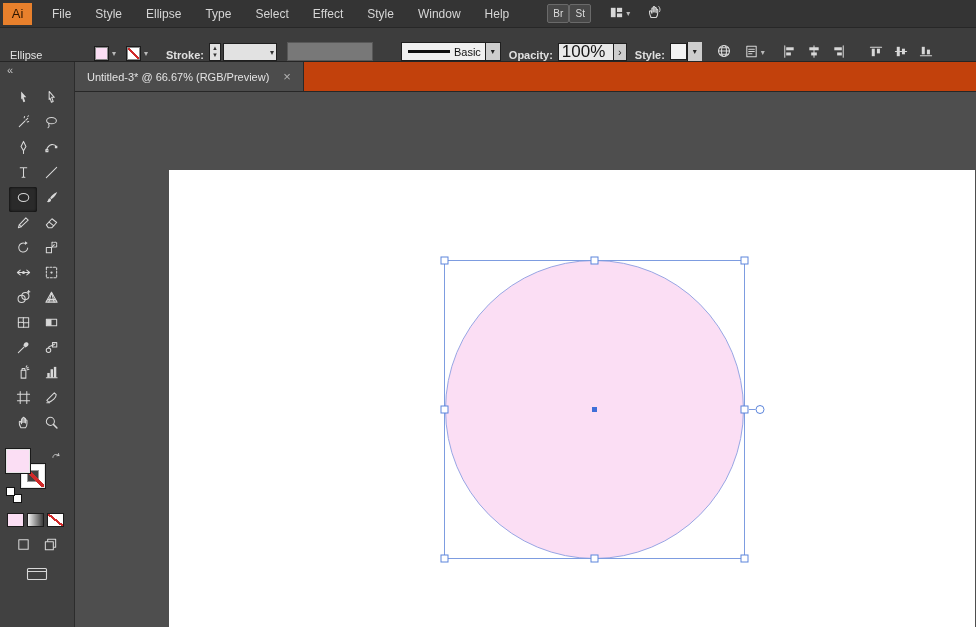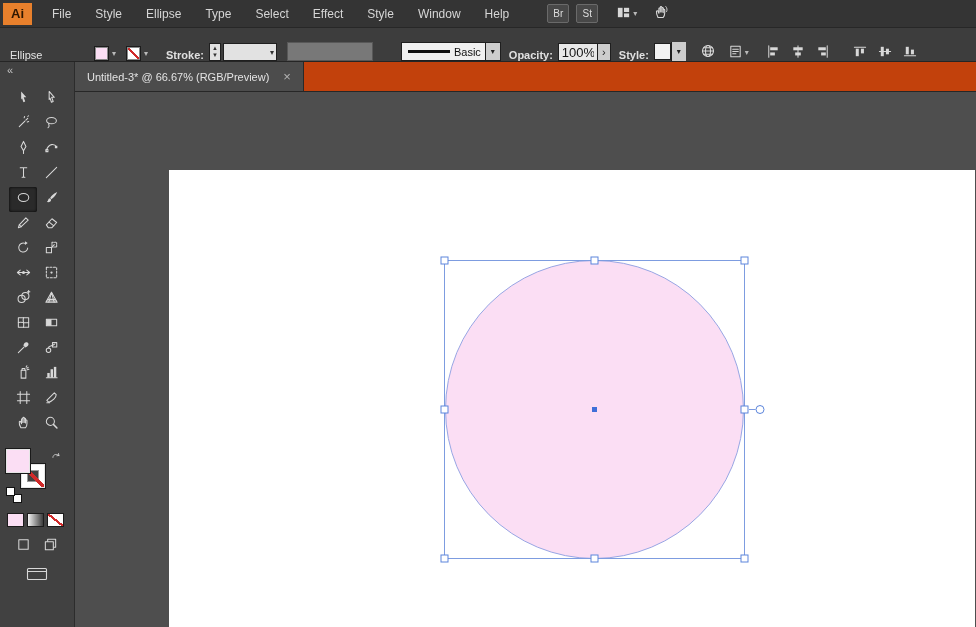--- a/index.html
+++ b/index.html
@@ -2,21 +2,21 @@
 <html><head>
 <meta charset="utf-8">
 <style>
 *{box-sizing:border-box;margin:0;padding:0}
 html,body{width:976px;height:627px;overflow:hidden}
 body{background:#4e4e4e;font-family:"Liberation Sans",sans-serif;color:#d6d6d6}
 .app{width:976px;height:627px;display:flex;flex-direction:column;overflow:hidden}
 
 
 .menubar{height:28px;background:#343434;border-bottom:1px solid #272727;display:flex;align-items:center;font-size:12px;flex:0 0 28px}
-.logo{width:29px;height:22px;margin:0 8px 0 3px;background:#e8802c;color:#2e1600;font-weight:bold;font-size:13px;display:flex;align-items:center;justify-content:center}
+.logo{width:29px;height:22px;margin:0 8px 0 3px;background:#e8802c;color:#2e1600;font-weight:normal;font-size:13px;display:flex;align-items:center;justify-content:center}
 .menu-items{display:flex;height:100%}
 .menu-item{padding:0 12px;display:flex;align-items:center;cursor:default}
 .quickbar{display:flex;align-items:center;margin-left:26px;gap:8px}
 .qbtn{width:22px;height:19px;background:#484848;border:1px solid #6a6a6a;border-radius:2px;color:#ddd;font-size:10px;display:flex;align-items:center;justify-content:center}
 .iconbtn{display:flex;align-items:center;gap:2px}
 .chev{font-size:8px;color:#b9b9b9;line-height:1}
 
 
 .controlbar{height:34px;background:#3d3d3d;border-bottom:1px solid #252525;display:flex;align-items:flex-end;font-size:11px;padding-left:10px;white-space:nowrap;overflow:hidden;flex:0 0 34px}
 .tool-label{width:62px;color:#e3e3e3;margin-right:22px}
@@ -25,21 +25,21 @@
 .none-slash{background:linear-gradient(to top right,#fff 43%,#d02a2a 43%,#d02a2a 57%,#fff 57%)}
 .cb-label{font-weight:bold;color:#e0e0e0;margin:0 5px 0 8px}
 .stepper{width:12px;height:18px;background:#e2e2e2;border:1px solid #1f1f1f;display:flex;flex-direction:column;align-items:center;justify-content:center;color:#333;font-size:6px;line-height:1.1}
 .weight-combo{width:54px;height:18px;background:#e2e2e2;border:1px solid #1f1f1f;position:relative;margin-left:2px}
 .combo-chev{position:absolute;right:2px;top:4px;font-size:8px;color:#333}
 .disabled-box{width:86px;height:19px;background:#787878;border:1px solid #585858;margin-left:10px}
 .basic-dd{margin-left:28px;height:19px;background:#f0f0f0;border:1px solid #1f1f1f;display:flex;align-items:center;padding-left:6px}
 .line-preview{width:42px;height:3px;background:#101010;display:inline-block}
 .basic-text{color:#101010;margin:0 4px}
 .dd-chev{width:15px;height:100%;background:#cdcdcd;border-left:1px solid #1f1f1f;display:flex;align-items:center;justify-content:center;font-size:8px;color:#222}
-.opacity-field{width:40px;height:18px;background:#e8e8e8;border:1px solid #1f1f1f;color:#151515;font-size:13px;font-family:"Liberation Sans",sans-serif;padding:0 3px}
+.opacity-field{width:56px;height:18px;background:#e8e8e8;border:1px solid #1f1f1f;color:#151515;font-size:17px;font-family:"Liberation Sans",sans-serif;padding:0 3px}
 .opacity-arrow{width:13px;height:18px;background:#cdcdcd;border:1px solid #1f1f1f;border-left:none;display:flex;align-items:center;justify-content:center;color:#222;font-size:11px}
 .style-dd{display:flex;align-items:center;height:19px}
 .style-swatch{width:17px;height:17px;background:#f2f2f2;border:1px solid #1f1f1f}
 .cb-icon{margin-left:14px;display:flex;align-items:center}
 .aligns{display:flex;align-items:center;gap:9px;margin-left:16px}
 .align-btn{display:flex;align-items:center}
 .align-btn.gap{margin-left:12px}
 
 
 .main{display:flex;height:565px;flex:1}
@@ -82,21 +82,21 @@
         <div class="menu-item">Style</div>
         <div class="menu-item">Ellipse</div>
         <div class="menu-item">Type</div>
         <div class="menu-item">Select</div>
         <div class="menu-item">Effect</div>
         <div class="menu-item">Style</div>
         <div class="menu-item">Window</div>
         <div class="menu-item">Help</div>
       </div>
     <div class="quickbar">
-      <div id="quick-buttons" style="display:flex;gap:7px">
+      <div id="quick-buttons" style="display:flex;">
           <div class="qbtn">Br</div>
           <div class="qbtn">St</div>
         </div>
       <div class="iconbtn" style="margin-left:10px">
         <span><svg width="15" height="15" viewBox="0 0 16 16" fill="none" stroke="#d8d8d8" stroke-width="1.1" stroke-linecap="round" stroke-linejoin="round">
               <rect x="2" y="3" width="5" height="10" fill="#d8d8d8" stroke="none"></rect>
               <rect x="8.5" y="3" width="5.5" height="4.5" fill="#d8d8d8" stroke="none"></rect>
               <rect x="8.5" y="9" width="5.5" height="4" fill="#d8d8d8" stroke="none"></rect>
             </svg></span>
         <span class="chev">▾</span>

